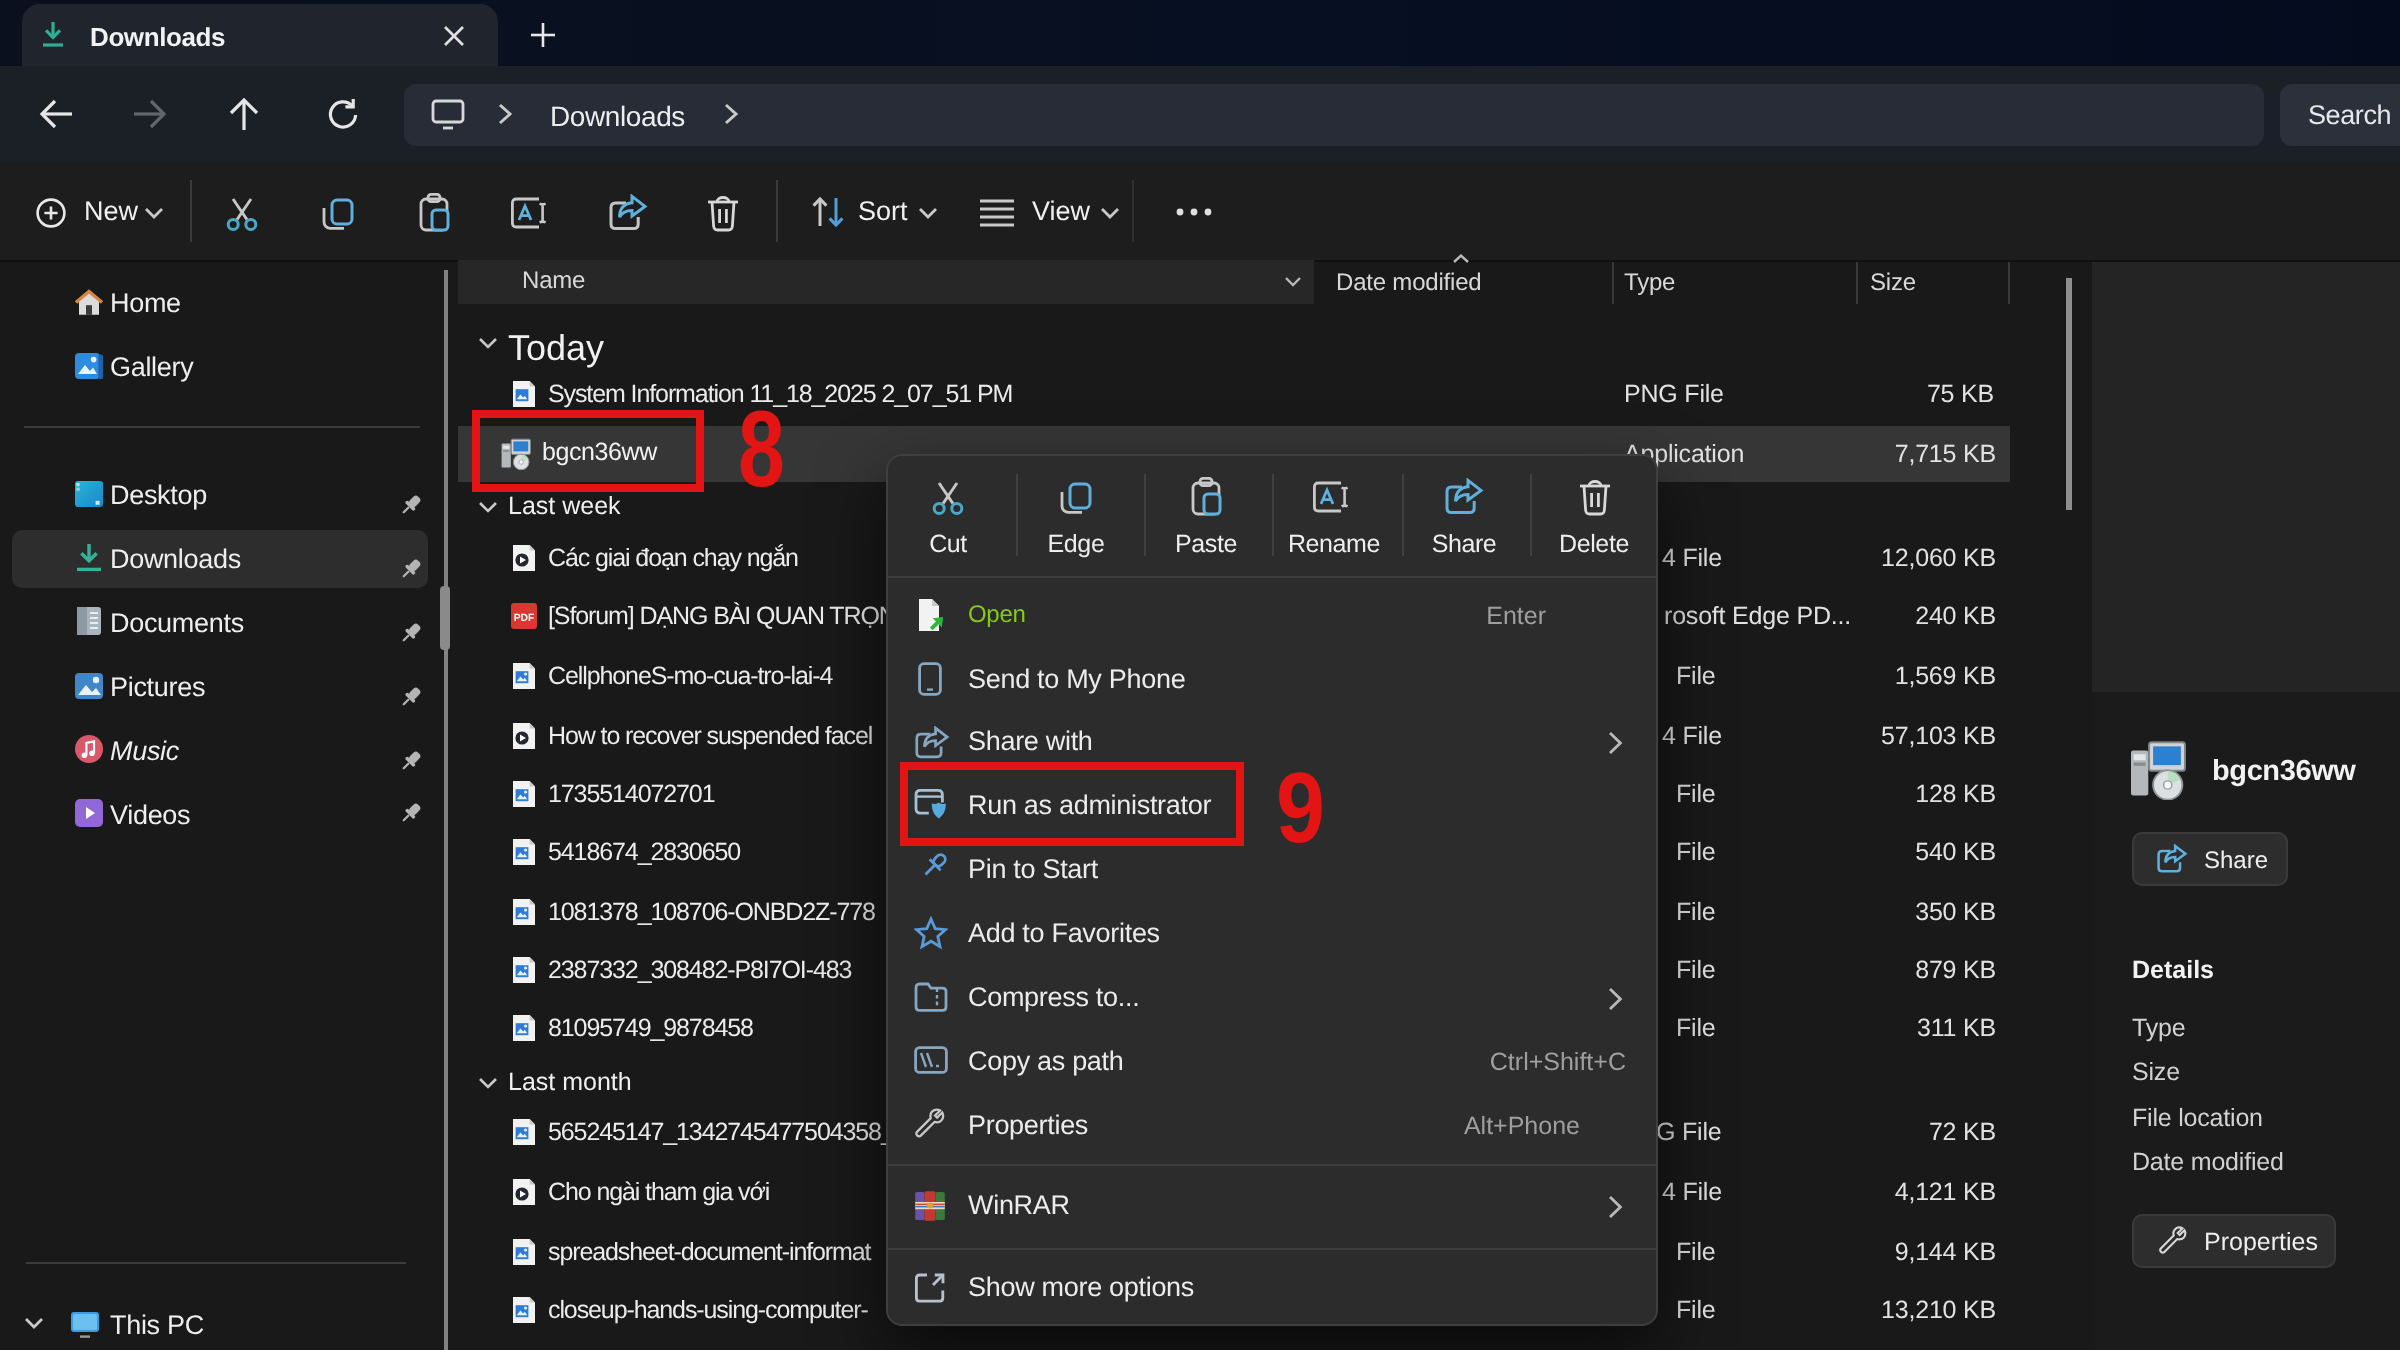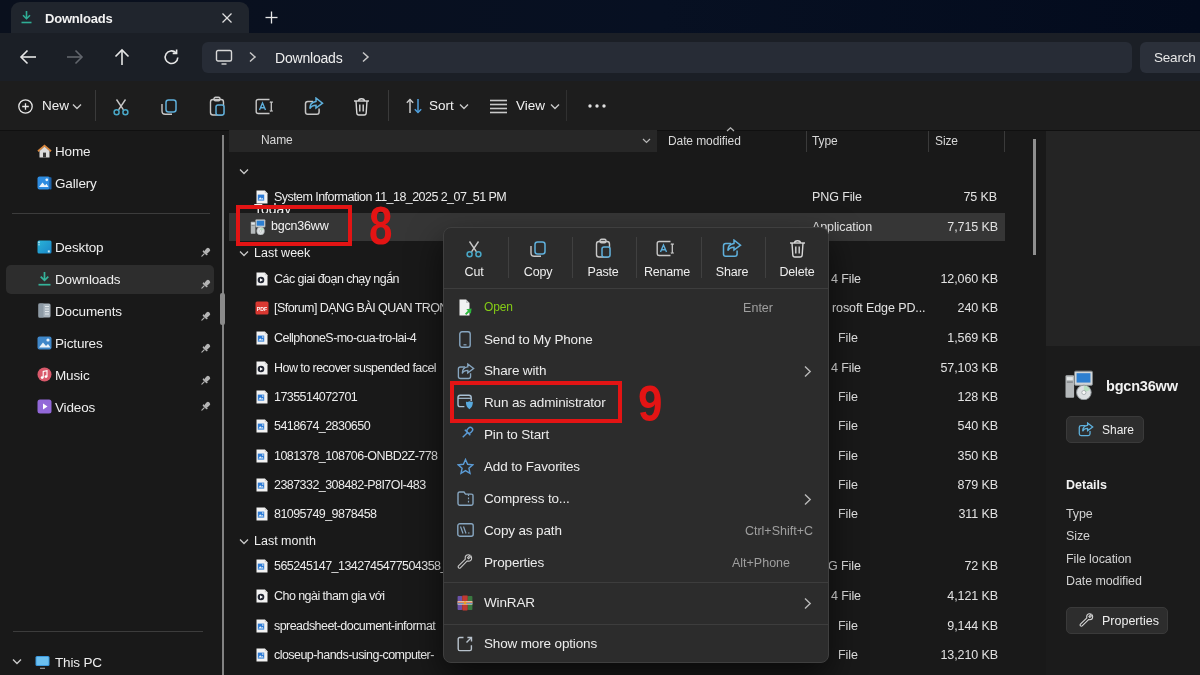--- a/index.html
+++ b/index.html
@@ -231,21 +231,21 @@
     <circle cx="11" cy="4" r="1.6" fill="#e8f1f8"></circle>
   </svg>
   <div class="txt" style="left:55px;top:336px;font-size:13.5px;letter-spacing:-0.15px;color:#eeeeee;">Pictures</div>
   
   <svg class="abs" style="left:37px;top:367px" width="15" height="15" viewBox="0 0 15 15">
     <circle cx="7.5" cy="7.5" r="7" fill="#d9596b"></circle>
     <path d="M6.2 10.5 L6.2 4.5 L10 3.7 L10 9.5" stroke="#ffffff" stroke-width="1.1" fill="none"></path>
     <circle cx="5.2" cy="10.6" r="1.4" fill="#ffffff"></circle>
       <circle cx="9" cy="9.6" r="1.4" fill="#ffffff"></circle>
   </svg>
-  <div class="txt" style="left:55px;top:368px;font-size:13.5px;letter-spacing:-0.15px;color:#eeeeee;">Music</div>
+  <div class="txt" style="left:55px;top:368px;font-size:13.5px;letter-spacing:-0.15px;color:#eeeeee;font-style:italic;">Music</div>
   
   <svg class="abs" style="left:37px;top:399px" width="15" height="15" viewBox="0 0 15 15">
     <rect x="0.5" y="0.5" width="14" height="14" rx="2.5" fill="#9268d8"></rect>
     <path d="M6 4.5 L10.5 7.5 L6 10.5 Z" fill="#ffffff"></path>
   </svg>
   <div class="txt" style="left:55px;top:400px;font-size:13.5px;letter-spacing:-0.15px;color:#eeeeee;">Videos</div>
   
   <g id="pins"></g>
   <svg class="abs" style="left:200px;top:247px" width="12" height="12" viewBox="0 0 12 12">
       <g transform="rotate(45 6 5)" fill="#b4b4b4">
@@ -318,21 +318,21 @@
     <path d="M1 4 L4.5 0.8 L8 4" stroke="#b9b9b9" stroke-width="1.2" fill="none"></path>
   </svg>
   <div class="txt" style="left:668px;top:134px;font-size:12px;letter-spacing:-0.1px;color:#d8d8d8;">Date modified</div>
   <div class="txt" style="left:812px;top:134px;font-size:12px;letter-spacing:-0.1px;color:#d8d8d8;">Type</div>
   <div class="txt" style="left:935px;top:134px;font-size:12px;letter-spacing:-0.1px;color:#d8d8d8;">Size</div>
 
   
   <svg class="abs" style="left:239px;top:168px" width="10" height="7" viewBox="0 0 10 7">
     <path d="M1 1.5 L5 5.5 L9 1.5" stroke="#c9c9c9" stroke-width="1.3" fill="none"></path>
   </svg>
-  <div class="txt" style="left:254px;top:164px;font-size:14px;color:#f0f0f0;margin-top:37px;">Today</div>
+  <div class="txt" style="left:254px;top:164px;font-size:18px;color:#f0f0f0;">Today</div>
 
   
   <svg class="abs" style="left:255px;top:190px" width="14" height="14" viewBox="0 0 14 14">
     <path d="M1.5 0.5 L9.8 0.5 L12.5 3.2 L12.5 13.5 L1.5 13.5 Z" fill="#f2f2f2"></path>
     <path d="M9.8 0.5 L9.8 3.2 L12.5 3.2 Z" fill="#c9c9c9"></path>
     <rect x="2.8" y="4.6" width="6.4" height="6" fill="#2e7cd6"></rect>
     <path d="M3.4 9.6 L5.2 7.2 L6.6 8.8 L7.4 7.9 L8.6 9.6 Z" fill="#e8f1f8"></path>
   </svg>
   <div class="txt" style="left:274px;top:190px;font-size:12.5px;letter-spacing:-0.55px;color:#ececec;">System Information 11_18_2025 2_07_51 PM</div>
   <div class="txt" style="left:812px;top:190px;font-size:12.5px;letter-spacing:-0.1px;color:#e2e2e2;">PNG File</div>
@@ -552,21 +552,21 @@
         <circle cx="14.4" cy="15.2" r="2.5" stroke="#49a8c8" stroke-width="1.5"></circle>
     </g>
   </svg>
   <div class="txt" style="left:474px;top:265px;font-size:12.5px;letter-spacing:-0.2px;color:#eeeeee;transform:translateX(-50%);">Cut</div>
   <svg class="abs" style="left:528px;top:239px" width="20" height="20" viewBox="0 0 20 20">
     <g fill="none">
       <path d="M13 17.2 L6.2 17.2 C4.4 17.2 3 15.8 3 14 L3 7" stroke="#c8c8c8" stroke-width="1.4"></path>
       <rect x="7" y="3" width="10" height="12" rx="2.5" stroke="#5fb0dc" stroke-width="1.5"></rect>
     </g>
   </svg>
-  <div class="txt" style="left:538px;top:265px;font-size:12.5px;letter-spacing:-0.2px;color:#eeeeee;transform:translateX(-50%);">Copy</div>
+  <div class="txt" style="left:538px;top:265px;font-size:12.5px;letter-spacing:-0.2px;color:#eeeeee;transform:translateX(-50%);">Edge</div>
   <svg class="abs" style="left:593px;top:238px" width="20" height="21" viewBox="0 0 20 21">
     <g fill="none">
       <rect x="3.5" y="3.5" width="13" height="15.5" rx="2.5" stroke="#c8c8c8" stroke-width="1.4"></rect>
       <rect x="7" y="1.2" width="6" height="3.6" rx="1.5" stroke="#c8c8c8" stroke-width="1.4"></rect>
       <rect x="9" y="9" width="8" height="10" rx="2" fill="#2c2c2c" stroke="#5fb0dc" stroke-width="1.5"></rect>
     </g>
   </svg>
   <div class="txt" style="left:603px;top:265px;font-size:12.5px;letter-spacing:-0.2px;color:#eeeeee;transform:translateX(-50%);">Paste</div>
   <svg class="abs" style="left:656px;top:239px" width="22" height="19" viewBox="0 0 22 19">
     <g fill="none">

